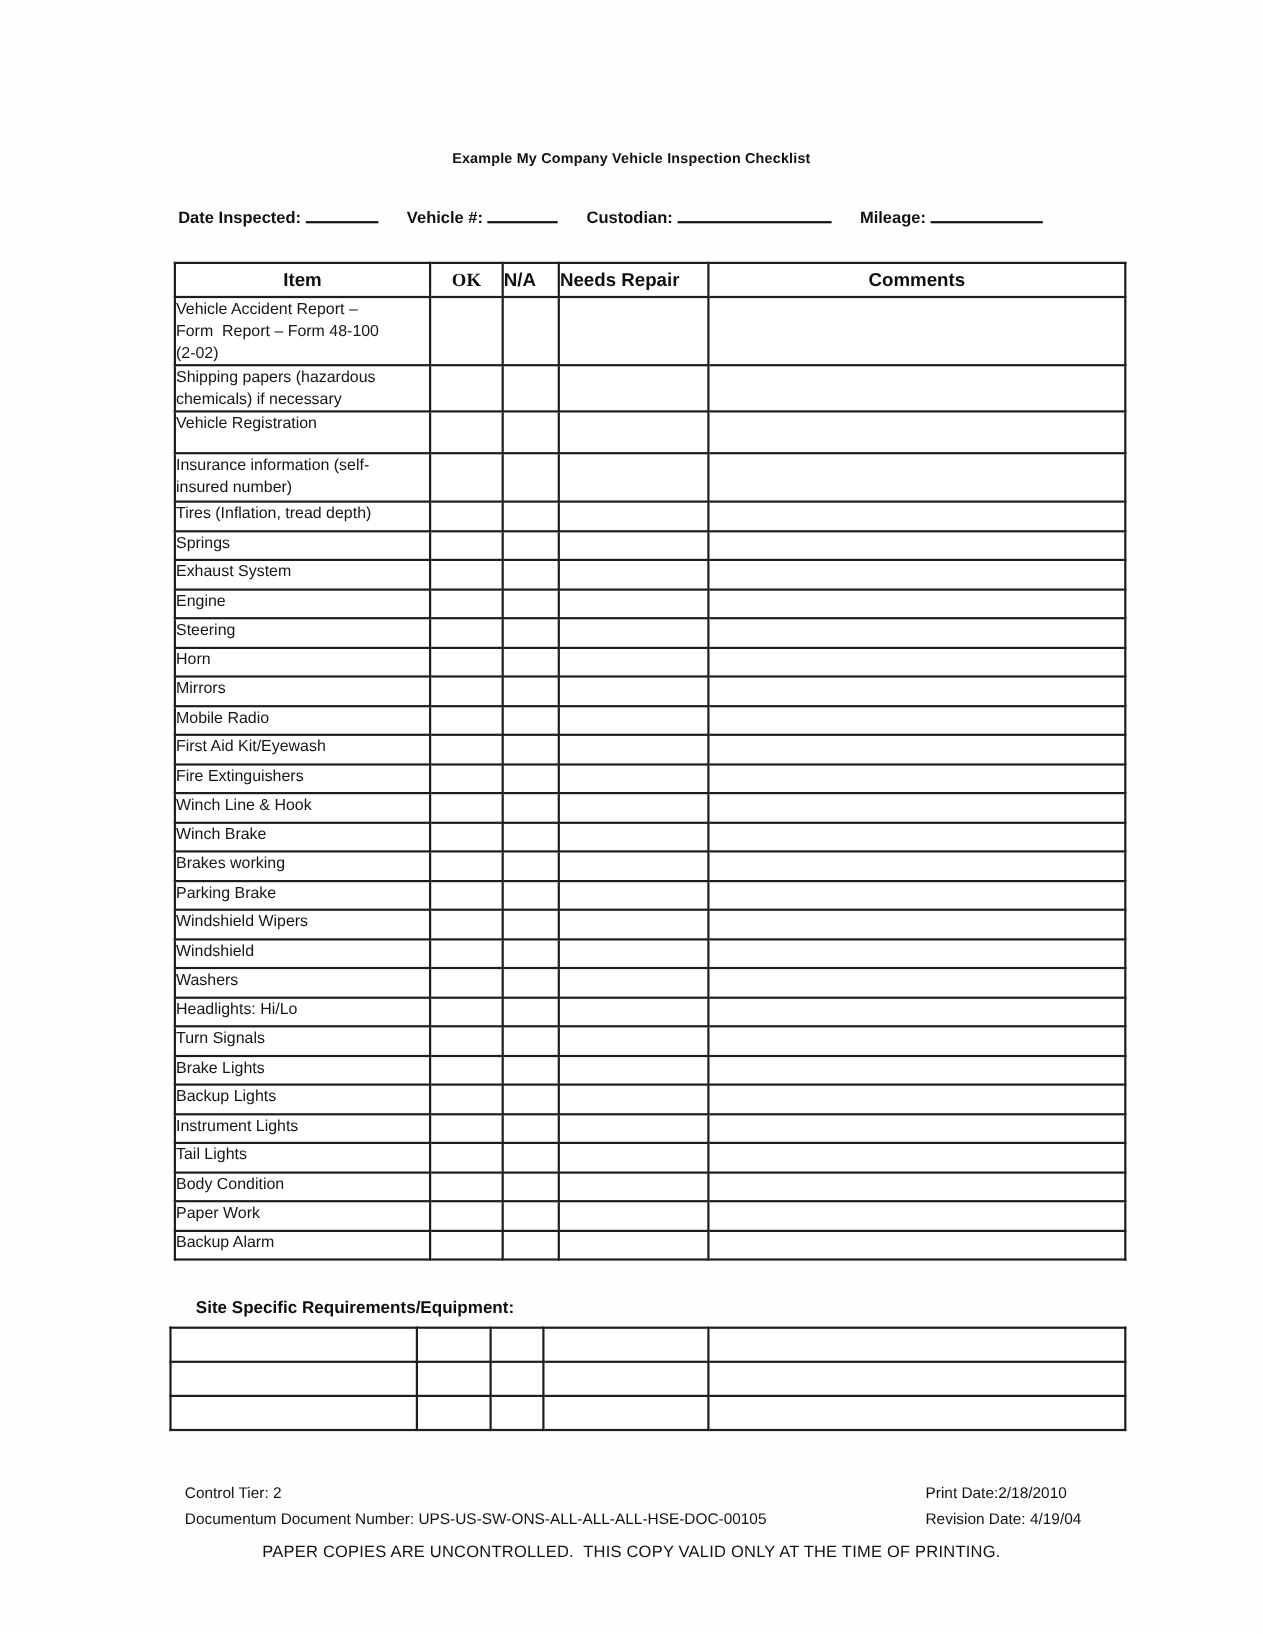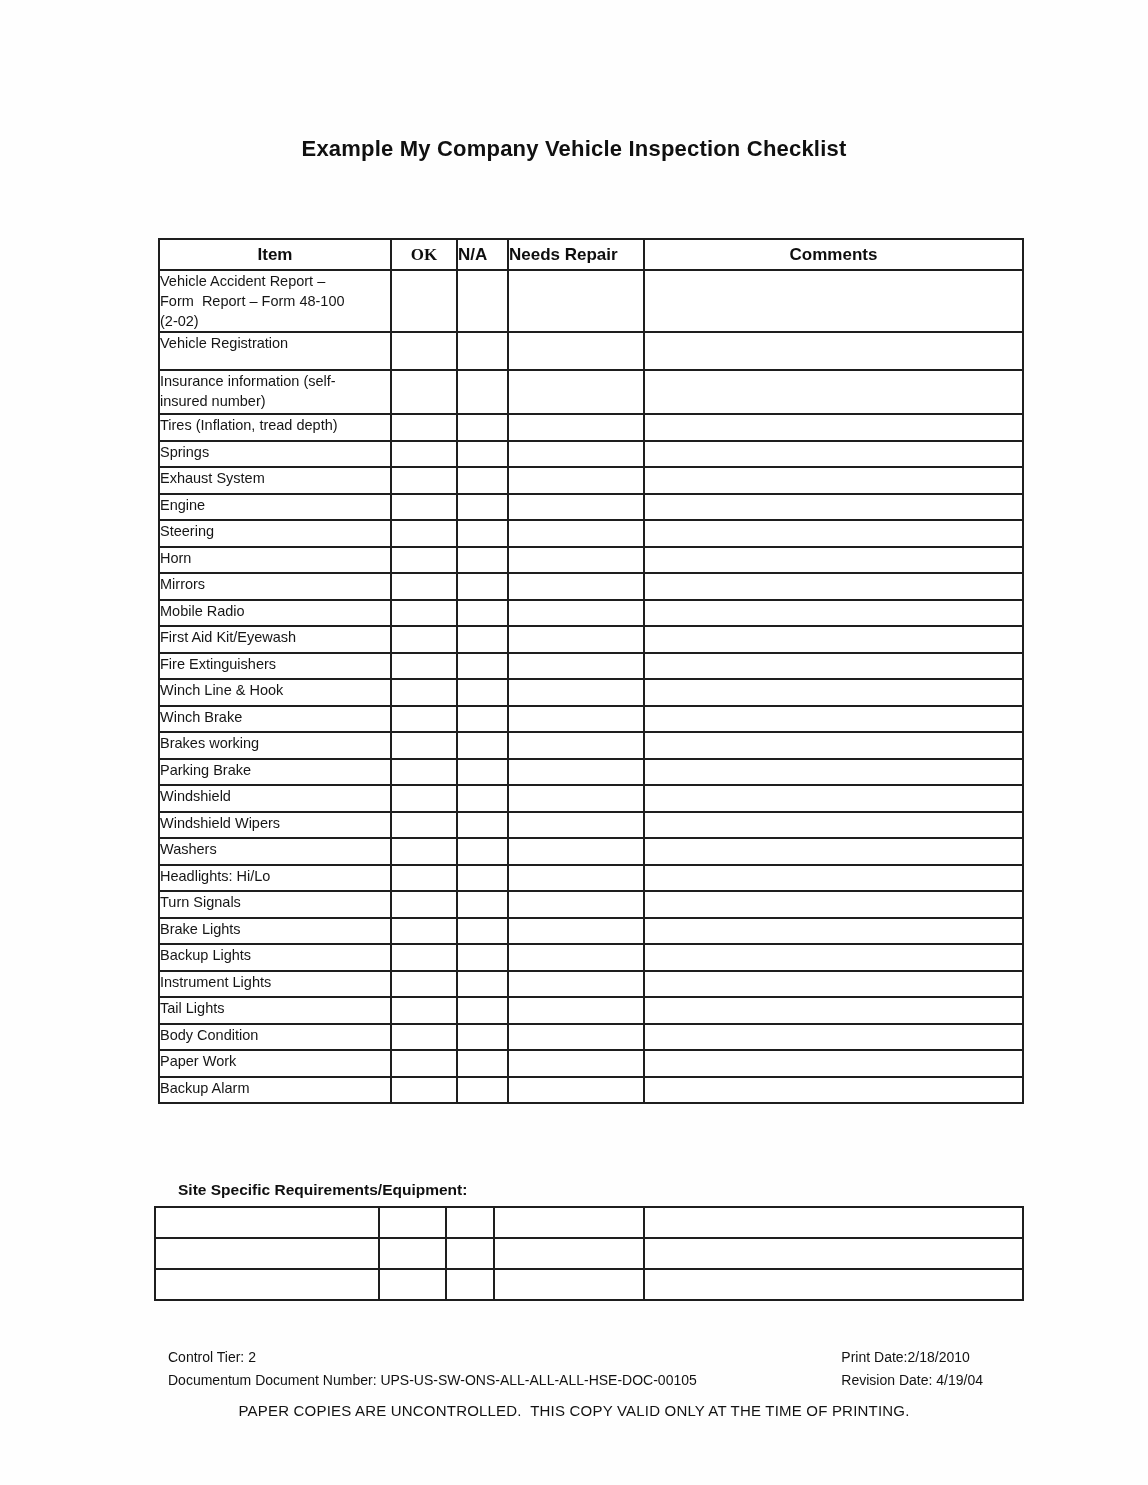--- a/index.html
+++ b/index.html
@@ -6,21 +6,21 @@
   .page{
     position:relative;
     width:1148px;height:1485px;
     background:#fefefe;
     font-family:"Liberation Sans","DejaVu Sans",sans-serif;
     color:#141414;
     overflow:hidden;
   }
   .title{
     position:absolute;top:136px;left:0;width:100%;
-    text-align:center;font-size:22px;font-weight:bold;color:#101010;
+    text-align:center;font-size:13px;font-weight:bold;color:#101010;
     letter-spacing:0.2px;
   }
   .fields{
     position:absolute;top:187px;left:162px;width:860px;
     font-size:15px;font-weight:bold;white-space:nowrap;color:#101010;
   }
   .field{display:inline-block;margin-right:22px;}
   .blank{
     display:inline-block;height:14px;margin-left:4px;
     border-bottom:2px solid #151515;vertical-align:baseline;
@@ -81,20 +81,26 @@
     white-space:pre-wrap;letter-spacing:0.2px;
   }
 </style>
 </head>
 <body>
 
 <div class="page">
 
   <div class="title">Example My Company Vehicle Inspection Checklist</div>
 
+  <div class="fields">
+    <span class="field"><span>Date Inspected:</span><span class="blank w1"></span></span>
+    <span class="field"><span>Vehicle #:</span><span class="blank w2"></span></span>
+    <span class="field"><span>Custodian:</span><span class="blank w3"></span></span>
+    <span class="field"><span>Mileage:</span><span class="blank w4"></span></span>
+  </div>
 
   <table class="main">
     <colgroup>
         <col style="width:232px">
         <col style="width:66px">
         <col style="width:51px">
         <col style="width:136px">
         <col style="width:379px">
       </colgroup>
     <thead>
@@ -109,20 +115,28 @@
     <tbody>
       <tr class="rh3">
           <td class="ci">Vehicle Accident Report –
 Form  Report – Form 48-100
 (2-02)</td>
           <td class="cc"></td>
           <td class="cc"></td>
           <td class="cc"></td>
           <td class="cc"></td>
         </tr>
+      <tr class="rh2">
+          <td class="ci">Shipping papers (hazardous
+chemicals) if necessary</td>
+          <td class="cc"></td>
+          <td class="cc"></td>
+          <td class="cc"></td>
+          <td class="cc"></td>
+        </tr>
       <tr class="rhm">
           <td class="ci">Vehicle Registration</td>
           <td class="cc"></td>
           <td class="cc"></td>
           <td class="cc"></td>
           <td class="cc"></td>
         </tr>
       <tr class="rh2b">
           <td class="ci">Insurance information (self-
 insured number)</td>
@@ -223,28 +237,28 @@
           <td class="cc"></td>
         </tr>
       <tr>
           <td class="ci">Parking Brake</td>
           <td class="cc"></td>
           <td class="cc"></td>
           <td class="cc"></td>
           <td class="cc"></td>
         </tr>
       <tr>
+          <td class="ci">Windshield Wipers</td>
+          <td class="cc"></td>
+          <td class="cc"></td>
+          <td class="cc"></td>
+          <td class="cc"></td>
+        </tr>
+      <tr>
           <td class="ci">Windshield</td>
-          <td class="cc"></td>
-          <td class="cc"></td>
-          <td class="cc"></td>
-          <td class="cc"></td>
-        </tr>
-      <tr>
-          <td class="ci">Windshield Wipers</td>
           <td class="cc"></td>
           <td class="cc"></td>
           <td class="cc"></td>
           <td class="cc"></td>
         </tr>
       <tr>
           <td class="ci">Washers</td>
           <td class="cc"></td>
           <td class="cc"></td>
           <td class="cc"></td>

